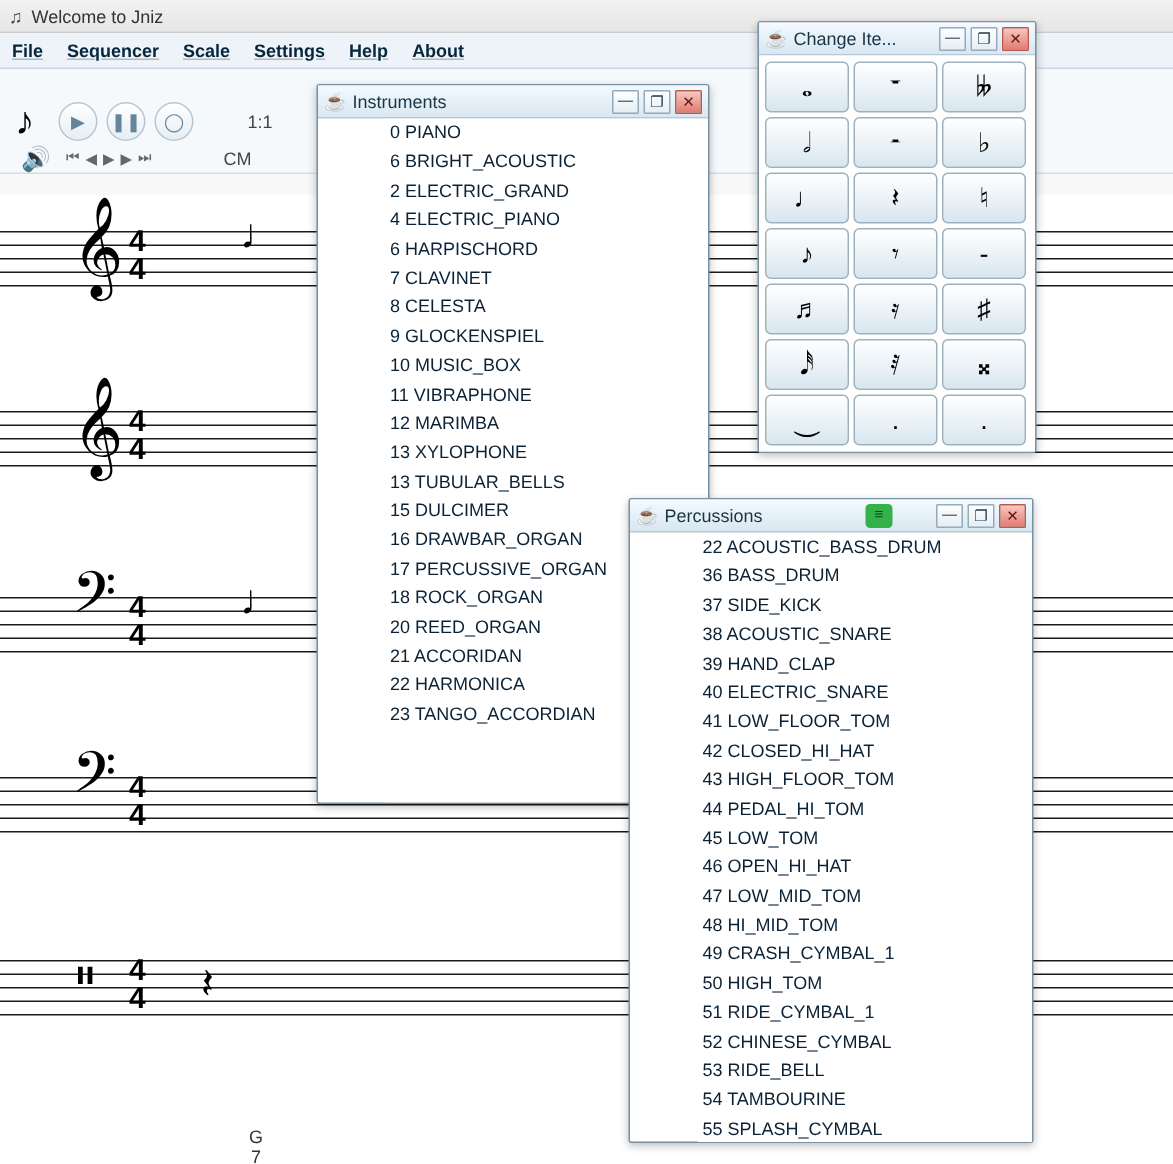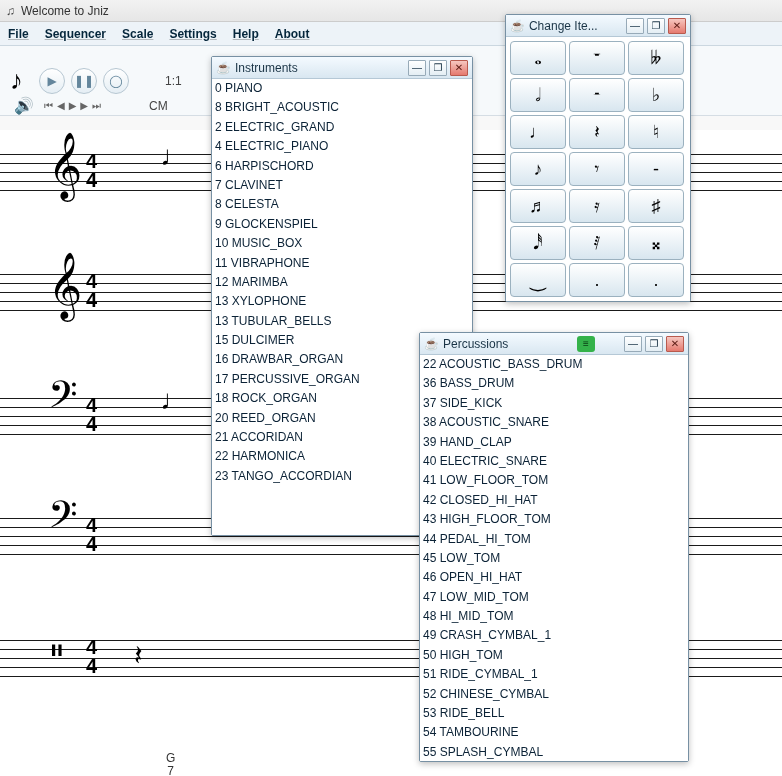--- a/index.html
+++ b/index.html
@@ -33,21 +33,21 @@
   .timesig div { line-height: 0.95; }
   .noteglyph { position: absolute; font-size: 28px; }
 
   
   .win { position: absolute; background: #fff; border: 1px solid #7790a3; border-radius: 2px; box-shadow: 0 2px 6px rgba(0,0,0,0.25); display: flex; flex-direction: column; }
   .win .titlebar { display: flex; align-items: center; background: linear-gradient(#f4faff,#d9e7f1); height: 22px; padding: 0 4px; font-size: 12px; color: #1a3446; border-bottom: 1px solid #b5c8d6; }
   .win .titlebar .ticon { margin-right: 4px; font-size: 12px; color: #8a6e2a; }
   .win .titlebar .spacer { flex: 1; }
   .winbtn { width: 18px; height: 16px; margin-left: 3px; border: 1px solid #97aab8; background: linear-gradient(#ffffff,#e4eef4); display: flex; align-items: center; justify-content: center; font-size: 10px; cursor: pointer; border-radius: 1px; }
   .winbtn.close { background: linear-gradient(#f6c7c0,#e57a6f); color: #5a1b14; border-color: #b85a4e; }
-  .win .body { flex: 1; overflow: hidden; display: flex; }
+  .win .body { flex: 1; overflow: hidden; display: flex; padding-left: 45px; }
   .listpane { flex: 1; overflow-y: scroll; font-size: 12px; color: #0b2236; background: #fff; }
   .listpane::-webkit-scrollbar { width: 16px; }
   .listpane::-webkit-scrollbar-track { background: #e6ecf1; border-left: 1px solid #c6d2db; }
   .listpane::-webkit-scrollbar-thumb { background: linear-gradient(#d9e6ee,#bcd0dc); border: 1px solid #a7bdca; }
   .listitem { padding: 1px 3px; cursor: pointer; white-space: nowrap; line-height: 1.45; }
 
   
   .symgrid { display: grid; grid-template-columns: repeat(3, 56px); grid-auto-rows: 34px; gap: 3px; padding: 4px; background: #fff; }
   .symbtn { border: 1px solid #9bb1bf; border-radius: 4px; background: linear-gradient(#ffffff,#d8e6ef); display: flex; align-items: center; justify-content: center; font-size: 18px; cursor: pointer; }
 
@@ -179,21 +179,21 @@
     <span class="ticon">☕</span>
     <span>Instruments</span>
     <span class="spacer"></span>
     <div class="winbtn">—</div>
     <div class="winbtn">❐</div>
     <div class="winbtn close">✕</div>
   </div>
   <div class="body">
     <div class="listpane" id="instruments-list">
         <div class="listitem">0 PIANO</div>
-        <div class="listitem">8 BRIGHT_ACOUSTIC</div>
+        <div class="listitem">6 BRIGHT_ACOUSTIC</div>
         <div class="listitem">2 ELECTRIC_GRAND</div>
         <div class="listitem">4 ELECTRIC_PIANO</div>
         <div class="listitem">6 HARPISCHORD</div>
         <div class="listitem">7 CLAVINET</div>
         <div class="listitem">8 CELESTA</div>
         <div class="listitem">9 GLOCKENSPIEL</div>
         <div class="listitem">10 MUSIC_BOX</div>
         <div class="listitem">11 VIBRAPHONE</div>
         <div class="listitem">12 MARIMBA</div>
         <div class="listitem">13 XYLOPHONE</div>

